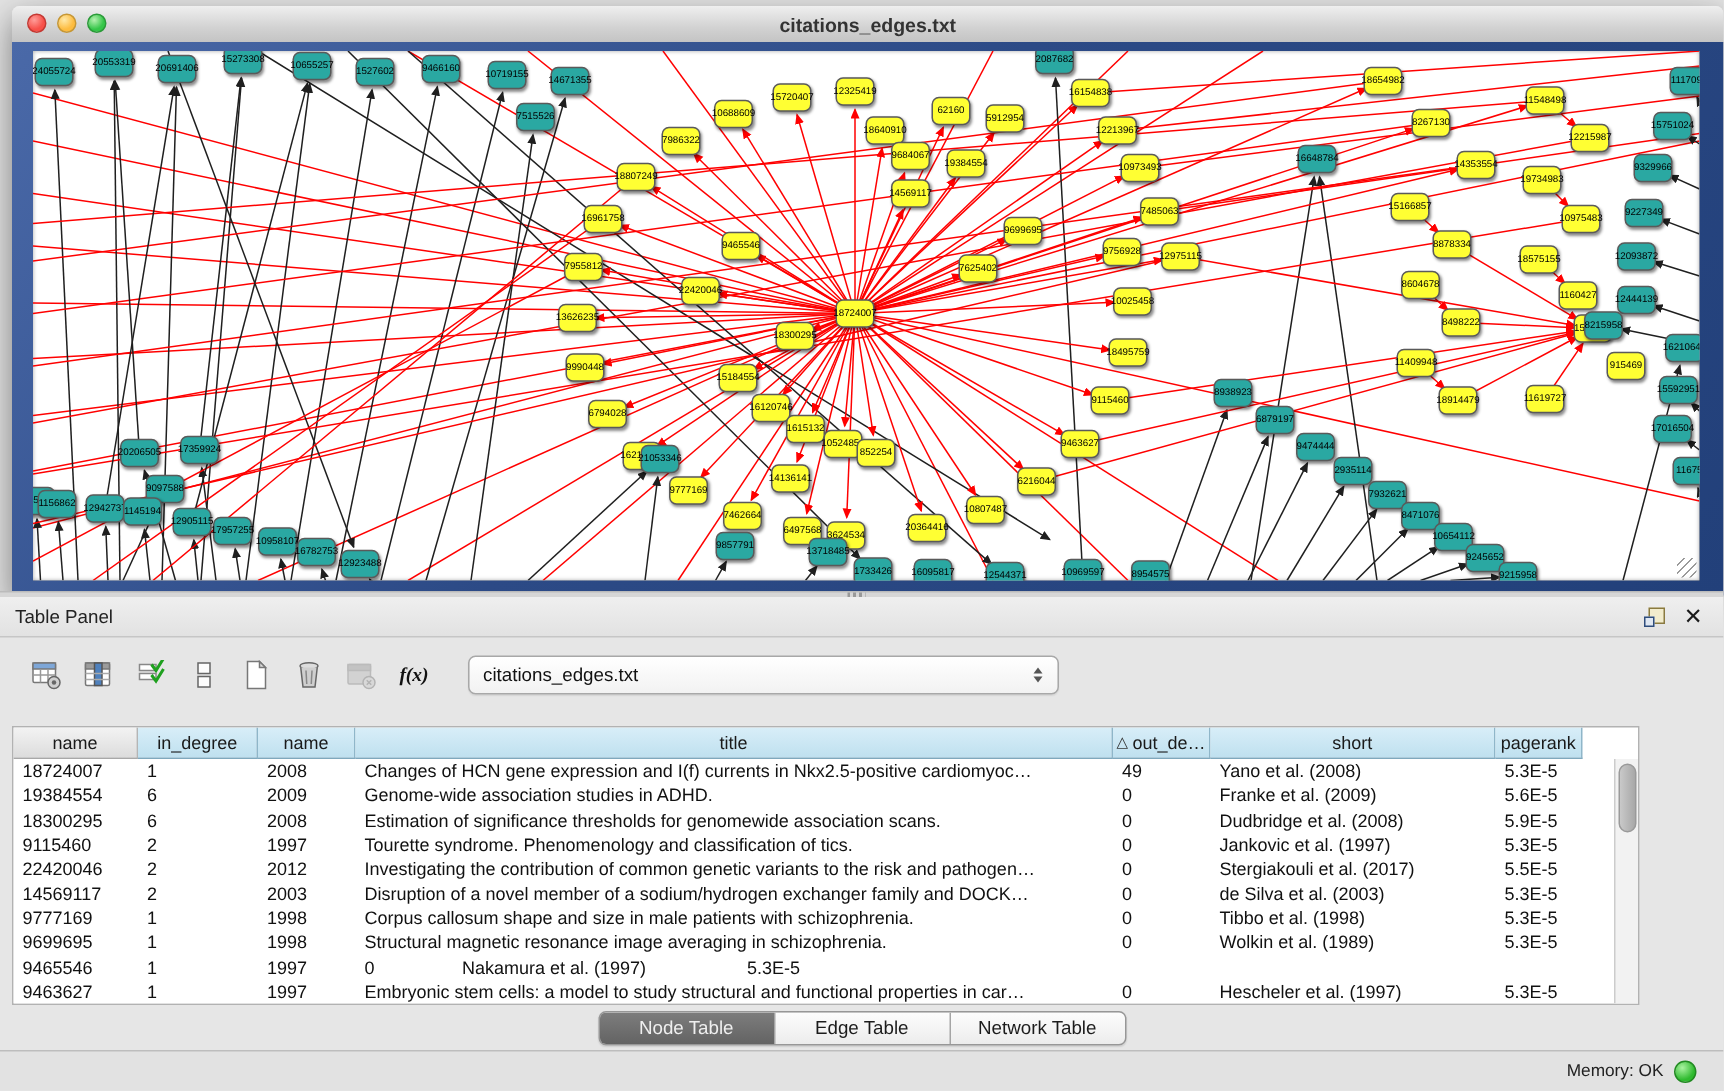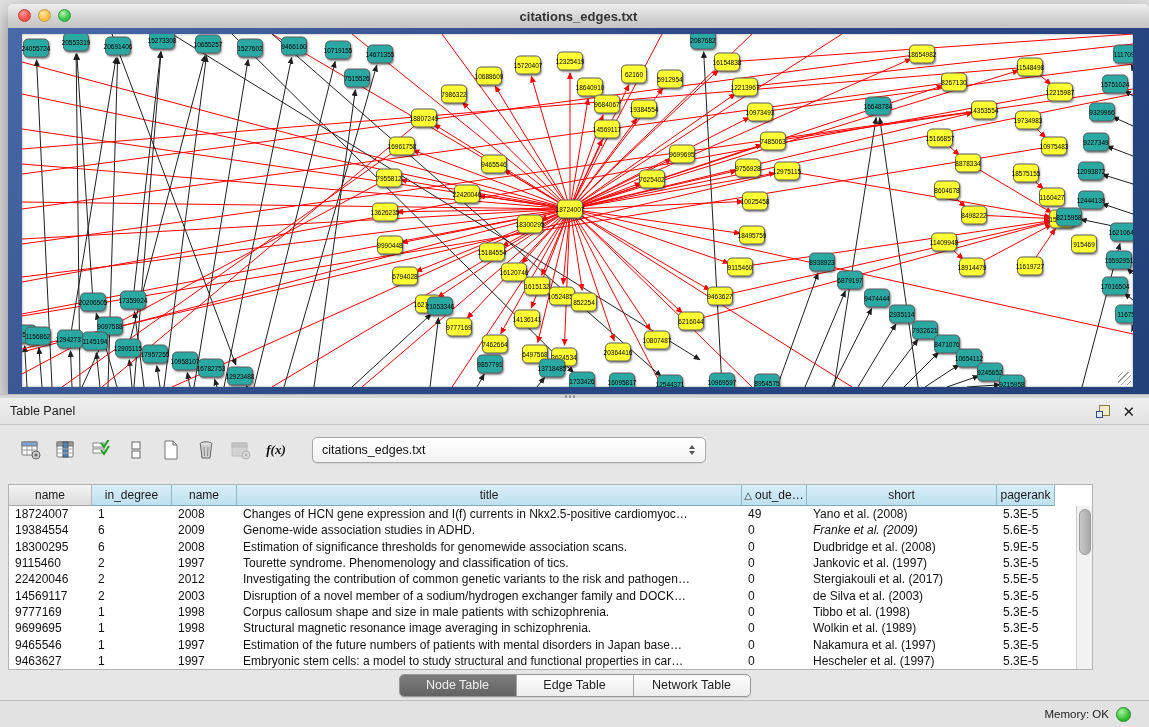--- a/index.html
+++ b/index.html
@@ -758,21 +758,21 @@
           <div class="td" style="width: 65px;">49</div>
           <div class="td" style="width: 190px;">Yano et al. (2008)</div>
           <div class="td" style="width: 58px;">5.3E-5</div>
         </div>
         <div class="tr">
           <div class="td" style="width: 83px;">19384554</div>
           <div class="td" style="width: 80px;">6</div>
           <div class="td" style="width: 65px;">2009</div>
           <div class="td" style="width: 505px;">Genome-wide association studies in ADHD.</div>
           <div class="td" style="width: 65px;">0</div>
-          <div class="td" style="width: 190px; font-style: italic;">Franke et al. (2009)</div>
+          <div class="td" style="width: 190px;">Franke et al. (2009)</div>
           <div class="td" style="width: 58px;">5.6E-5</div>
         </div>
         <div class="tr">
           <div class="td" style="width: 83px;">18300295</div>
           <div class="td" style="width: 80px;">6</div>
           <div class="td" style="width: 65px;">2008</div>
           <div class="td" style="width: 505px;">Estimation of significance thresholds for genomewide association scans.</div>
           <div class="td" style="width: 65px;">0</div>
           <div class="td" style="width: 190px;">Dudbridge et al. (2008)</div>
           <div class="td" style="width: 58px;">5.9E-5</div>
@@ -819,21 +819,20 @@
           <div class="td" style="width: 65px;">1998</div>
           <div class="td" style="width: 505px;">Structural magnetic resonance image averaging in schizophrenia.</div>
           <div class="td" style="width: 65px;">0</div>
           <div class="td" style="width: 190px;">Wolkin et al. (1989)</div>
           <div class="td" style="width: 58px;">5.3E-5</div>
         </div>
         <div class="tr">
           <div class="td" style="width: 83px;">9465546</div>
           <div class="td" style="width: 80px;">1</div>
           <div class="td" style="width: 65px;">1997</div>
-          <div class="td" style="width: 505px;">Estimation of the future numbers of patients with mental disorders in Japan base…</div>
           <div class="td" style="width: 65px;">0</div>
           <div class="td" style="width: 190px;">Nakamura et al. (1997)</div>
           <div class="td" style="width: 58px;">5.3E-5</div>
         </div>
         <div class="tr">
           <div class="td" style="width: 83px;">9463627</div>
           <div class="td" style="width: 80px;">1</div>
           <div class="td" style="width: 65px;">1997</div>
           <div class="td" style="width: 505px;">Embryonic stem cells: a model to study structural and functional properties in car…</div>
           <div class="td" style="width: 65px;">0</div>

